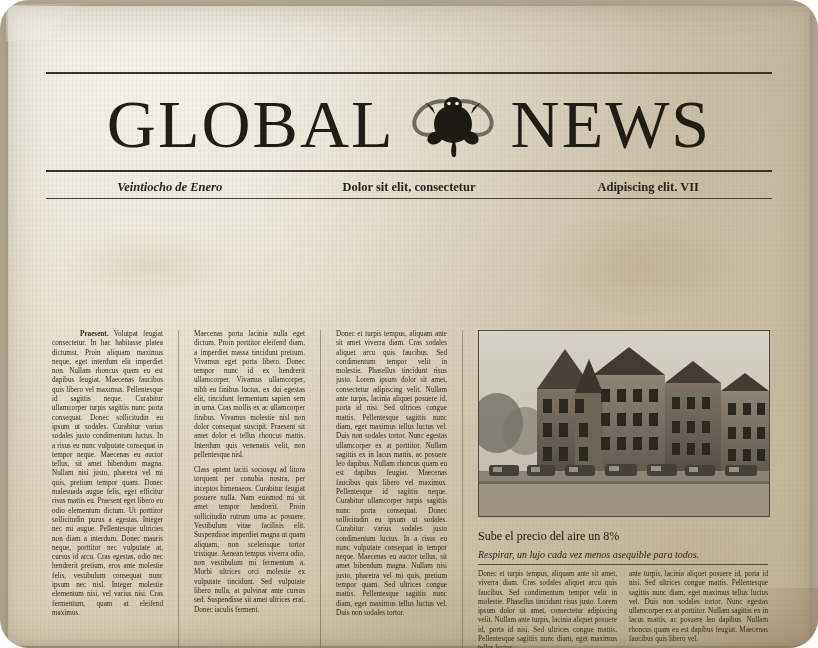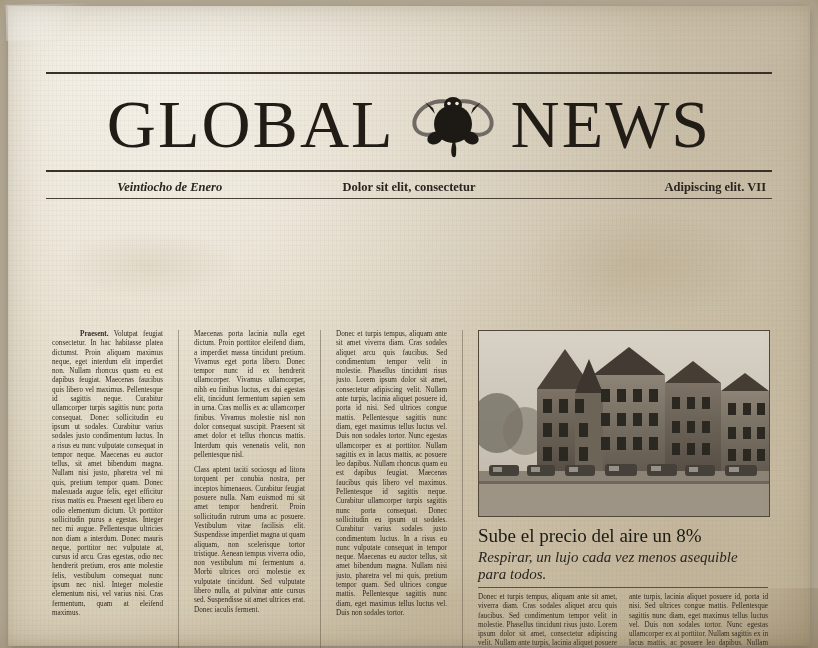--- a/index.html
+++ b/index.html
@@ -7,20 +7,21 @@
     padding: 0;
     background: #ffffff;
   }
   #page {
     position: relative;
     width: 818px;
     height: 648px;
     overflow: hidden;
     background: #cfc6b4;
     font-family: "Liberation Serif", serif;
+    border-radius: 29px;
   }
   
   .paper {
     position: absolute;
     left: 8px;
     top: 6px;
     width: 802px;
     height: 640px;
     background:
       radial-gradient(ellipse at 20% 12%, rgba(255,255,255,0.55) 0%, rgba(255,255,255,0) 55%),
@@ -108,21 +109,21 @@
     display: flex;
     align-items: center;
     justify-content: space-between;
     font-family: "Liberation Serif", serif;
     font-size: 12.5px;
     font-weight: bold;
     color: #2b2520;
   }
   .dateline .center { flex: 1; text-align: center; }
   .dateline .left { width: 33%; text-align: center; font-style: italic; }
-  .dateline .right { width: 33%; text-align: right; }
+  .dateline .right { width: 33%; text-align: center; }
 
   .dateline-rule {
     position: absolute;
     left: 46px; right: 46px; top: 198px;
     height: 1px;
     background: #4a4136;
   }
 
   
   .content {
@@ -164,29 +165,29 @@
     height: 185px;
     border: 1px solid #52483a;
     background: linear-gradient(180deg, #cfc8bb 0%, #b9b1a2 40%, #9d9486 100%);
     position: relative;
     overflow: hidden;
     flex: none;
   }
   .photo svg { display: block; }
 
   .headline {
-    font-size: 19px;
+    font-size: 12px;
     color: #1e1a15;
     margin: 9px 0 0 0;
     line-height: 20px;
     font-weight: 400;
   }
   .subhead {
     font-style: italic;
-    font-size: 15px;
+    font-size: 10px;
     color: #2a2520;
     margin: 3px 0 4px 0;
   }
   .under-rule {
     height: 1px;
     background: #5a5044;
     margin-bottom: 5px;
   }
   .under-cols {
     display: flex;

